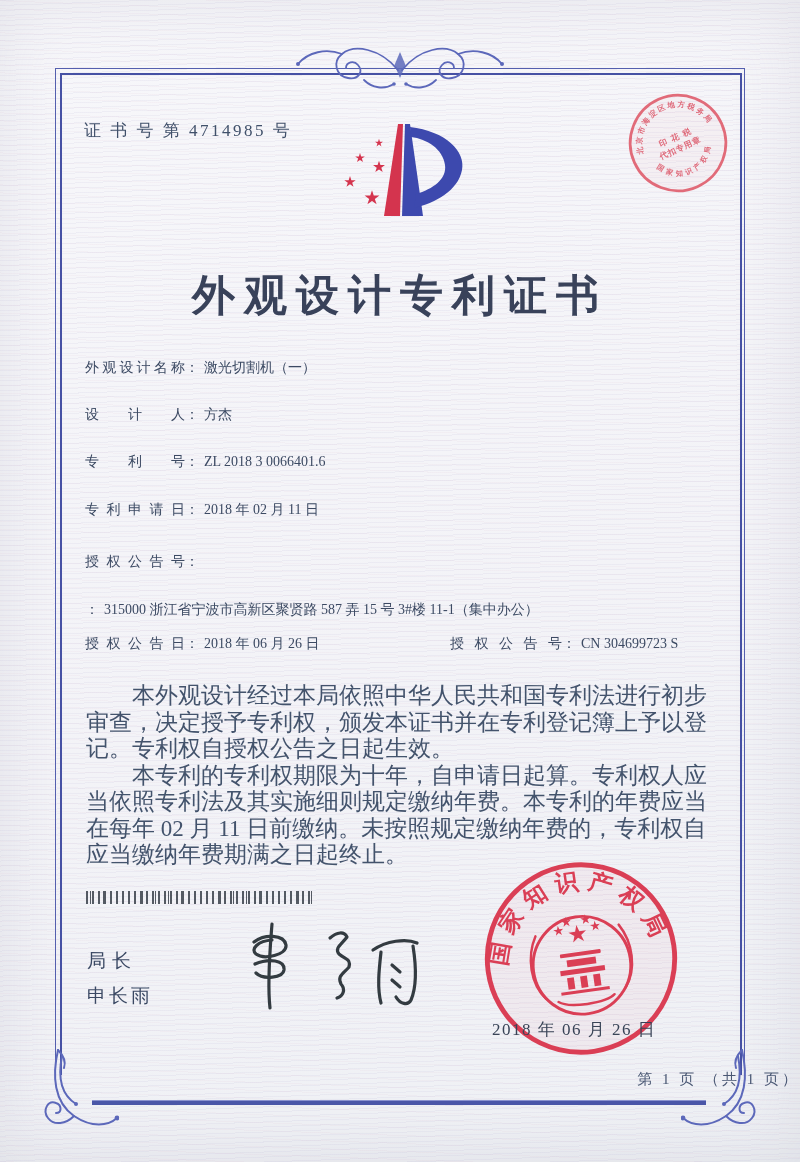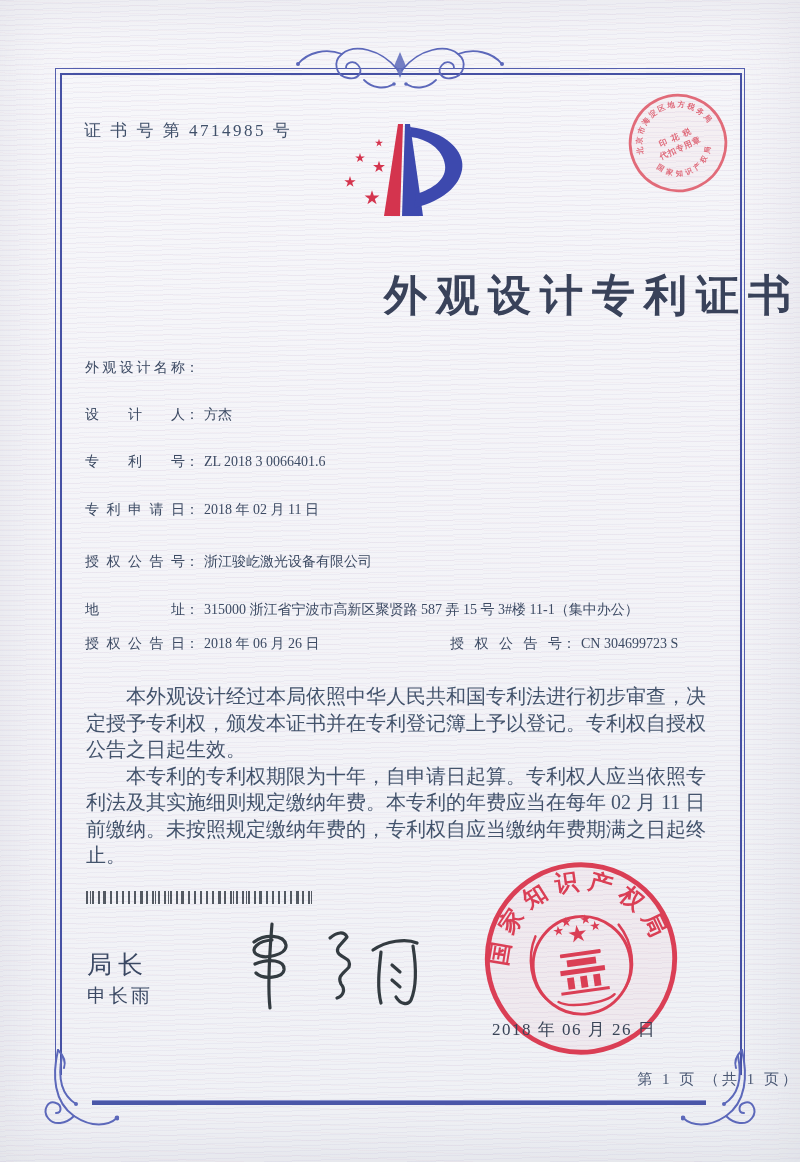--- a/index.html
+++ b/index.html
@@ -17,35 +17,35 @@
   .frame-inner{position:absolute;left:60px;top:73px;width:678px;height:1000px;
     border-top:2px solid #4651a4;border-left:2px solid #4651a4;border-right:2px solid #4651a4;}
   .bottom-rule{position:absolute;left:92px;top:1100px;width:614px;height:4px;background:#4a56a8;border-top:1px solid #8b93cf;}
   .ornament-top{position:absolute;left:268px;top:40px;}
   .corner-bl{position:absolute;left:24px;top:1048px;}
   .corner-br{position:absolute;right:24px;top:1048px;transform:scaleX(-1);}
   
   .cert-no{position:absolute;left:84px;top:119px;font-size:17px;letter-spacing:2.5px;color:#40506a;}
   .logo{position:absolute;left:330px;top:114px;}
   .tax-stamp{position:absolute;left:620px;top:85px;}
-  .title{position:absolute;left:0;right:0;top:238px;text-align:right;font-size:43px;font-weight:700;
+  .title{position:absolute;left:0;right:0;top:238px;text-align:center;font-size:43px;font-weight:700;
     letter-spacing:9px;color:#39425a;}
   .frow{position:absolute;left:85px;width:635px;display:flex;font-size:14px;color:#3c4a63;line-height:23px;}
   .flabel{width:100px;flex:0 0 100px;text-align:justify;text-align-last:justify;}
   .fcolon{flex:0 0 auto;margin-right:5px;}
   .fvalue{flex:1;}
   .grant-right{position:absolute;left:365px;top:0;display:flex;width:270px;}
   .grant-right .flabel{width:112px;flex:0 0 112px;}
-  .paras{position:absolute;left:86px;top:683px;width:633px;font-size:20px;line-height:26.5px;color:#43536c;}
+  .paras{position:absolute;left:86px;top:683px;width:633px;font-size:23px;line-height:26.5px;color:#43536c;}
   .paras p{margin:0;text-indent:2em;}
   .barcode{position:absolute;left:86px;top:891px;width:226px;height:13px;opacity:.85;
     background:
      repeating-linear-gradient(90deg,#39404a 0 2px,transparent 2px 6px),
      repeating-linear-gradient(90deg,transparent 0 4px,#39404a 4px 5px,transparent 5px 13px);}
-  .officer-title{position:absolute;left:87px;top:948px;font-size:25px;letter-spacing:6px;color:#3a4863;}
+  .officer-title{position:absolute;left:87px;top:948px;font-size:19px;letter-spacing:6px;color:#3a4863;}
   .officer-name{position:absolute;left:87px;top:983px;font-size:19px;letter-spacing:3px;color:#3a4863;}
   .signature{position:absolute;left:210px;top:910px;}
   .big-seal{position:absolute;left:476px;top:856px;}
   .seal-date{position:absolute;left:492px;top:1018px;font-size:17px;letter-spacing:1.5px;color:#394457;z-index:5;}
   .footer{position:absolute;left:0;right:0;top:1070px;text-align:right;font-size:15px;letter-spacing:3px;color:#4a5874;}
 </style>
 </head>
 <body>
 
 <div class="page">
@@ -131,43 +131,42 @@
       <text x="85" y="80" text-anchor="middle" font-size="12" fill="#dd5f70" letter-spacing="2" font-weight="bold">印 花 税</text>
       <text x="85" y="97" text-anchor="middle" font-size="12" fill="#dd5f70" letter-spacing="1" font-weight="bold">代扣专用章</text>
     </g>
   </svg>
 
   <h1 class="title">外观设计专利证书</h1>
 
   <div class="frow" style="top:356px">
     <span class="flabel">外观设计名称</span>
       <span class="fcolon">：</span>
+      <span class="fvalue">激光切割机（一）</span>
   </div>
   <div class="frow" style="top:403px">
     <span class="flabel">设计人</span>
       <span class="fcolon">：</span>
       <span class="fvalue">方杰</span>
   </div>
   <div class="frow" style="top:450px">
     <span class="flabel">专利号</span>
       <span class="fcolon">：</span>
       <span class="fvalue">ZL 2018 3 0066401.6</span>
   </div>
   <div class="frow" style="top:498px">
     <span class="flabel">专利申请日</span>
       <span class="fcolon">：</span>
       <span class="fvalue">2018 年 02 月 11 日</span>
   </div>
   <div class="frow" style="top:550px">
     <span class="flabel">授权公告号</span>
       <span class="fcolon">：</span>
-      <span class="fvalue">浙江骏屹激光设备有限公司</span>
   </div>
   <div class="frow" style="top:598px">
-    <span class="flabel">地址</span>
       <span class="fcolon">：</span>
       <span class="fvalue">315000 浙江省宁波市高新区聚贤路 587 弄 15 号 3#楼 11-1（集中办公）</span>
   </div>
   <div class="frow" style="top:632px">
     <span class="flabel">授权公告日</span>
       <span class="fcolon">：</span>
       <span class="fvalue">2018 年 06 月 26 日</span>
     <span class="grant-right">
       <span class="flabel">授权公告号</span>
         <span class="fcolon">：</span>

